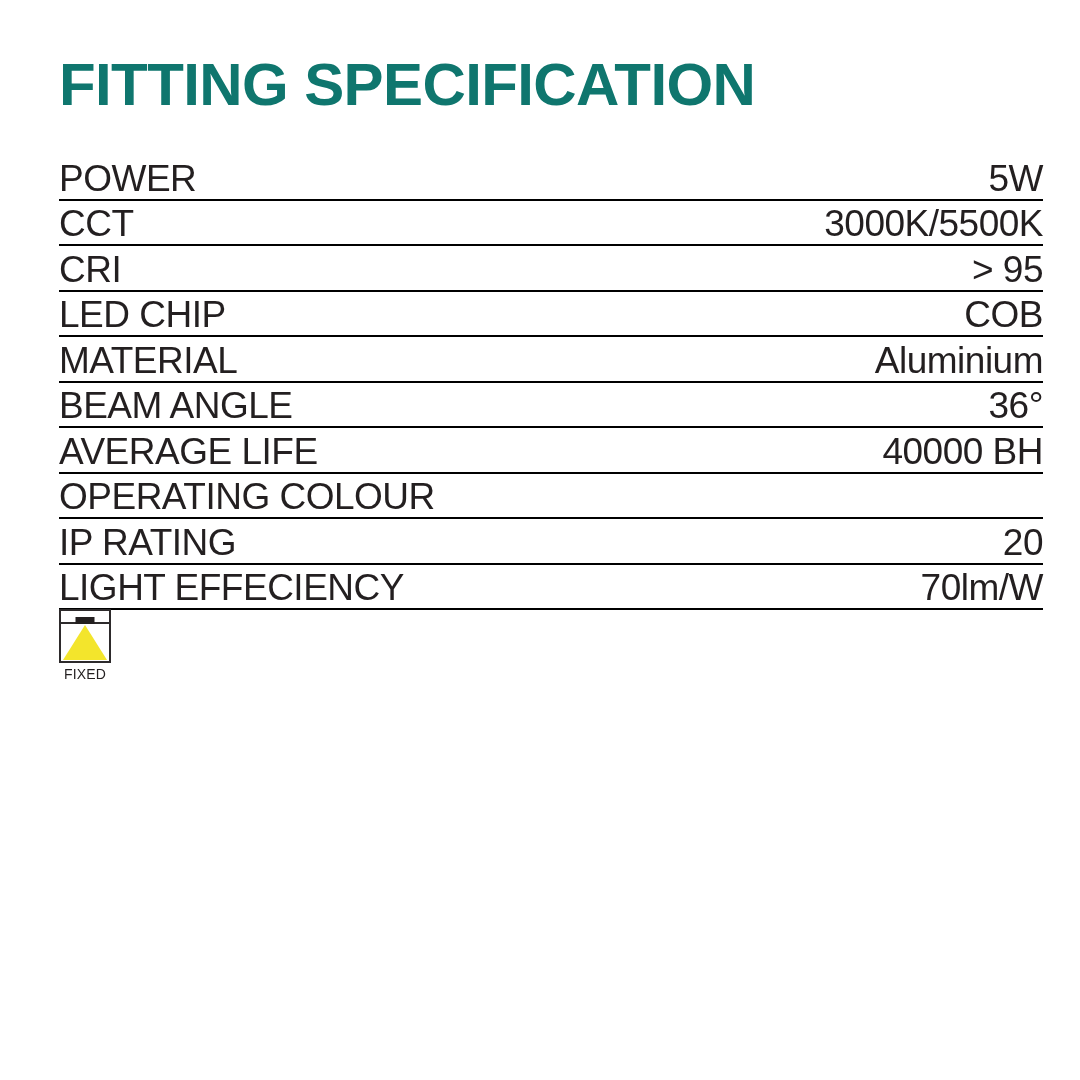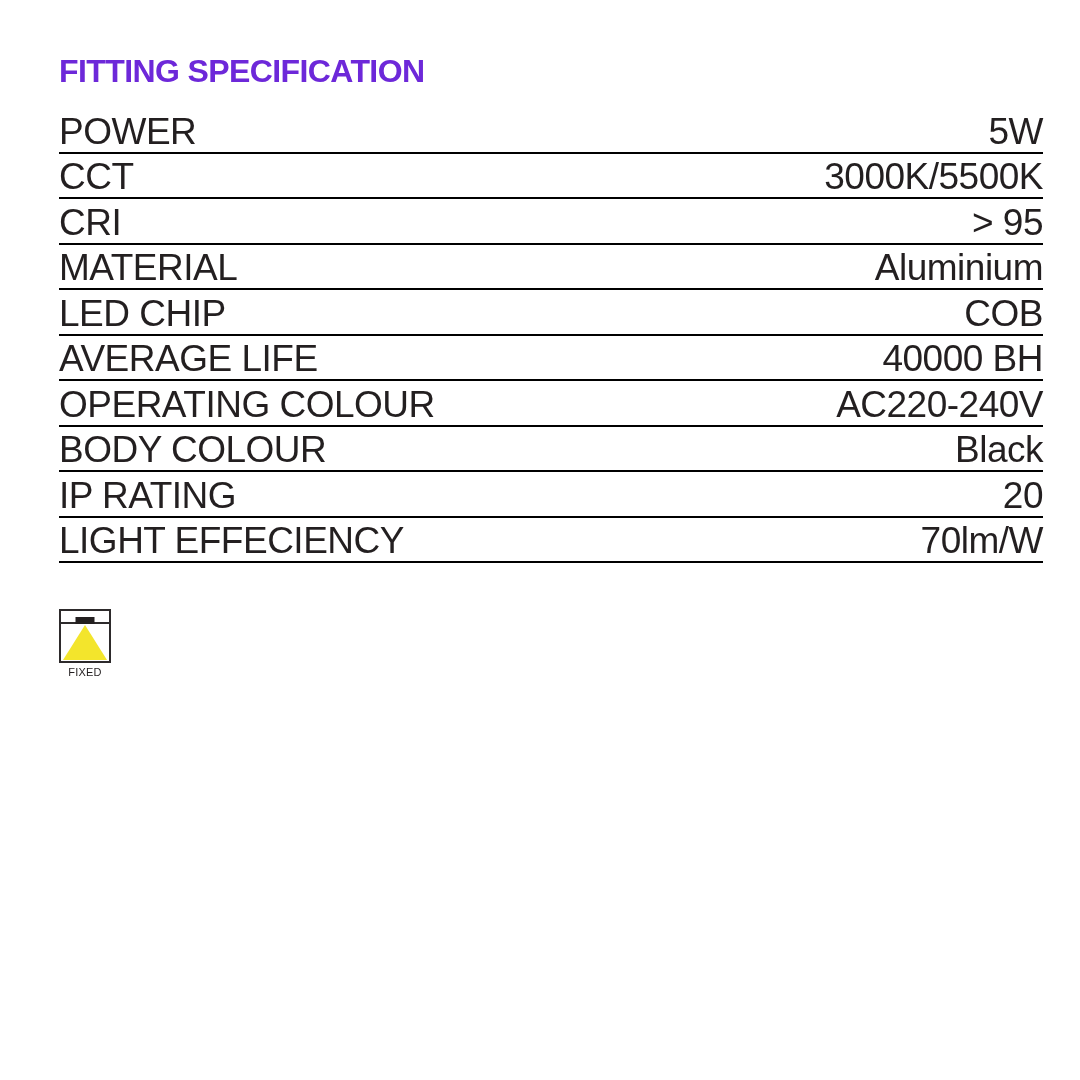--- a/index.html
+++ b/index.html
@@ -16,25 +16,25 @@
     position: relative;
   }
   .sheet {
     position: absolute;
     left: 59px;
     top: 0;
     width: 984px;
   }
   .page-title {
     margin-top: 55px;
-    font-size: 32px;
+    font-size: 60px;
     font-weight: bold;
     line-height: 1;
     letter-spacing: -0.6px;
-    color: #6d28d9;
+    color: #0f766e;
     white-space: nowrap;
   }
   .spec-table {
     margin-top: 17px;
     width: 100%;
   }
   .spec-row {
     display: flex;
     justify-content: space-between;
     align-items: flex-end;
@@ -89,21 +89,21 @@
     left: 50%;
     transform: translateX(-50%);
     width: 0;
     height: 0;
     border-left: 22px solid transparent;
     border-right: 22px solid transparent;
     border-bottom: 35px solid #f3e52c;
   }
   .mount-label {
     margin-top: 3px;
-    font-size: 11px;
+    font-size: 14px;
     letter-spacing: 0.2px;
     color: #231f20;
     white-space: nowrap;
   }
 </style>
 </head>
 <body>
 
 <div class="sheet">
   <h1 class="page-title">FITTING SPECIFICATION</h1>
@@ -118,44 +118,43 @@
     <span class="spec-label">CCT</span>
     <span class="spec-value">3000K/5500K</span>
   </div>
 
   <div class="spec-row">
     <span class="spec-label">CRI</span>
     <span class="spec-value">&gt; 95</span>
   </div>
 
   <div class="spec-row">
+    <span class="spec-label">LED CHIP</span>
+    <span class="spec-value">COB</span>
+  </div>
+
+  <div class="spec-row">
     <span class="spec-label">MATERIAL</span>
     <span class="spec-value">Aluminium</span>
   </div>
 
   <div class="spec-row">
-    <span class="spec-label">LED CHIP</span>
-    <span class="spec-value">COB</span>
+    <span class="spec-label">BEAM ANGLE</span>
+    <span class="spec-value">36°</span>
   </div>
-
 
   <div class="spec-row">
     <span class="spec-label">AVERAGE LIFE</span>
     <span class="spec-value">40000 BH</span>
   </div>
 
   <div class="spec-row">
     <span class="spec-label">OPERATING COLOUR</span>
-    <span class="spec-value">AC220-240V</span>
   </div>
 
-  <div class="spec-row">
-    <span class="spec-label">BODY COLOUR</span>
-    <span class="spec-value">Black</span>
-  </div>
 
   <div class="spec-row">
     <span class="spec-label">IP RATING</span>
     <span class="spec-value">20</span>
   </div>
 
   <div class="spec-row">
     <span class="spec-label">LIGHT EFFECIENCY</span>
     <span class="spec-value">70lm/W</span>
   </div>

